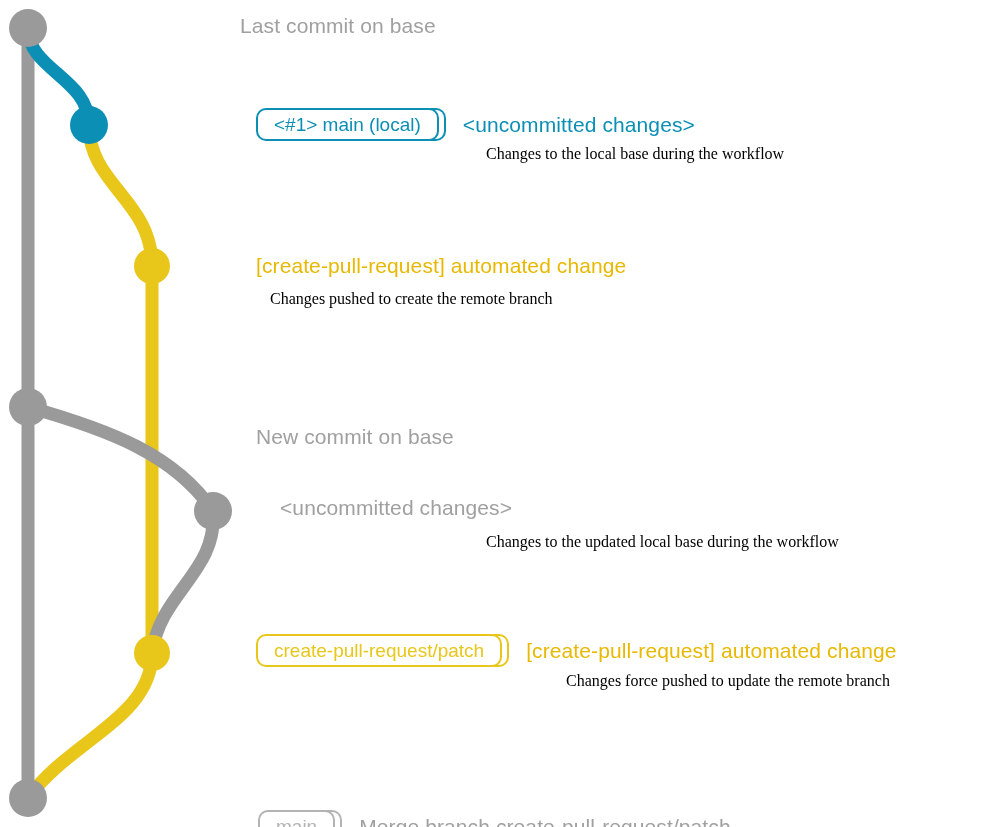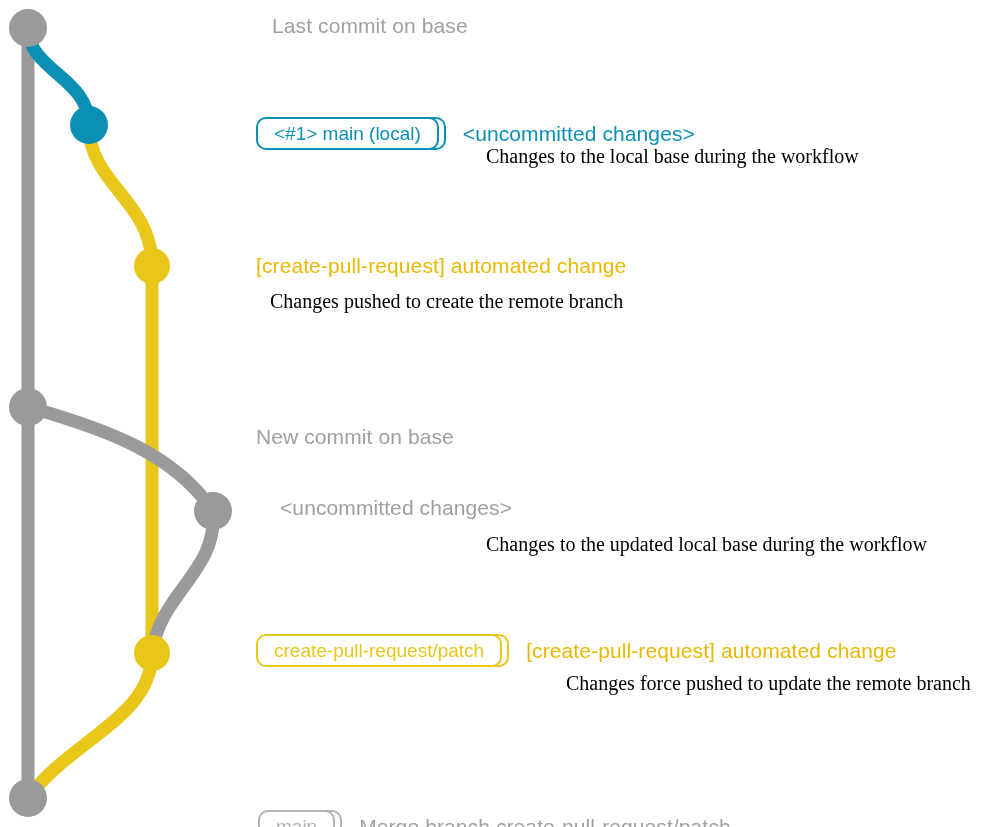--- a/index.html
+++ b/index.html
@@ -82,21 +82,21 @@
   .subject-yellow { color: #e9b800; }
   .subject-gray   { color: #a0a0a0; }
 
   
   .subject-standalone { margin-left: 0; }
 
   
   .desc {
     position: absolute;
     font-family: "Liberation Serif", "DejaVu Serif", serif;
-    font-size: 20px;
+    font-size: 16px;
     color: #000000;
     white-space: nowrap;
   }
 </style>
 </head>
 <body>
 
 <svg id="graph-canvas" viewBox="0 0 981 827" xmlns="http://www.w3.org/2000/svg">
 
   <g fill="none" stroke-width="13" stroke-linecap="round" stroke-linejoin="round">
@@ -120,25 +120,25 @@
     <circle cx="28" cy="28" r="19" fill="#9a9a9a"></circle>
     <circle cx="89" cy="125" r="19" fill="#0b8fb5"></circle>
     <circle cx="152" cy="266" r="18" fill="#e9c61a"></circle>
     <circle cx="28" cy="407" r="19" fill="#9a9a9a"></circle>
     <circle cx="213" cy="511" r="19" fill="#9a9a9a"></circle>
     <circle cx="152" cy="653" r="18" fill="#e9c61a"></circle>
     <circle cx="28" cy="798" r="19" fill="#9a9a9a"></circle>
   </g>
 </svg>
 
-<div class="row" style="left:272px; top:14px;align-items:flex-end;">
+<div class="row" style="left:240px; top:14px;align-items:flex-end;">
   <span class="plain-label">Last commit on base</span>
 </div>
 
-<div class="row" style="left:256px; top:117px;">
+<div class="row" style="left:256px; top:108px;">
   <span class="tag tag-teal">&lt;#1&gt; main (local)</span>
   <span class="subject subject-teal">&lt;uncommitted changes&gt;</span>
 </div>
 <div class="desc" style="left:486px; top:145px;">Changes to the local base during the workflow</div>
 
 <div class="row" style="left:256px; top:254px;">
   <span class="subject subject-yellow subject-standalone">[create-pull-request] automated change</span>
 </div>
 <div class="desc" style="left:270px; top:290px;">Changes pushed to create the remote branch</div>
 

